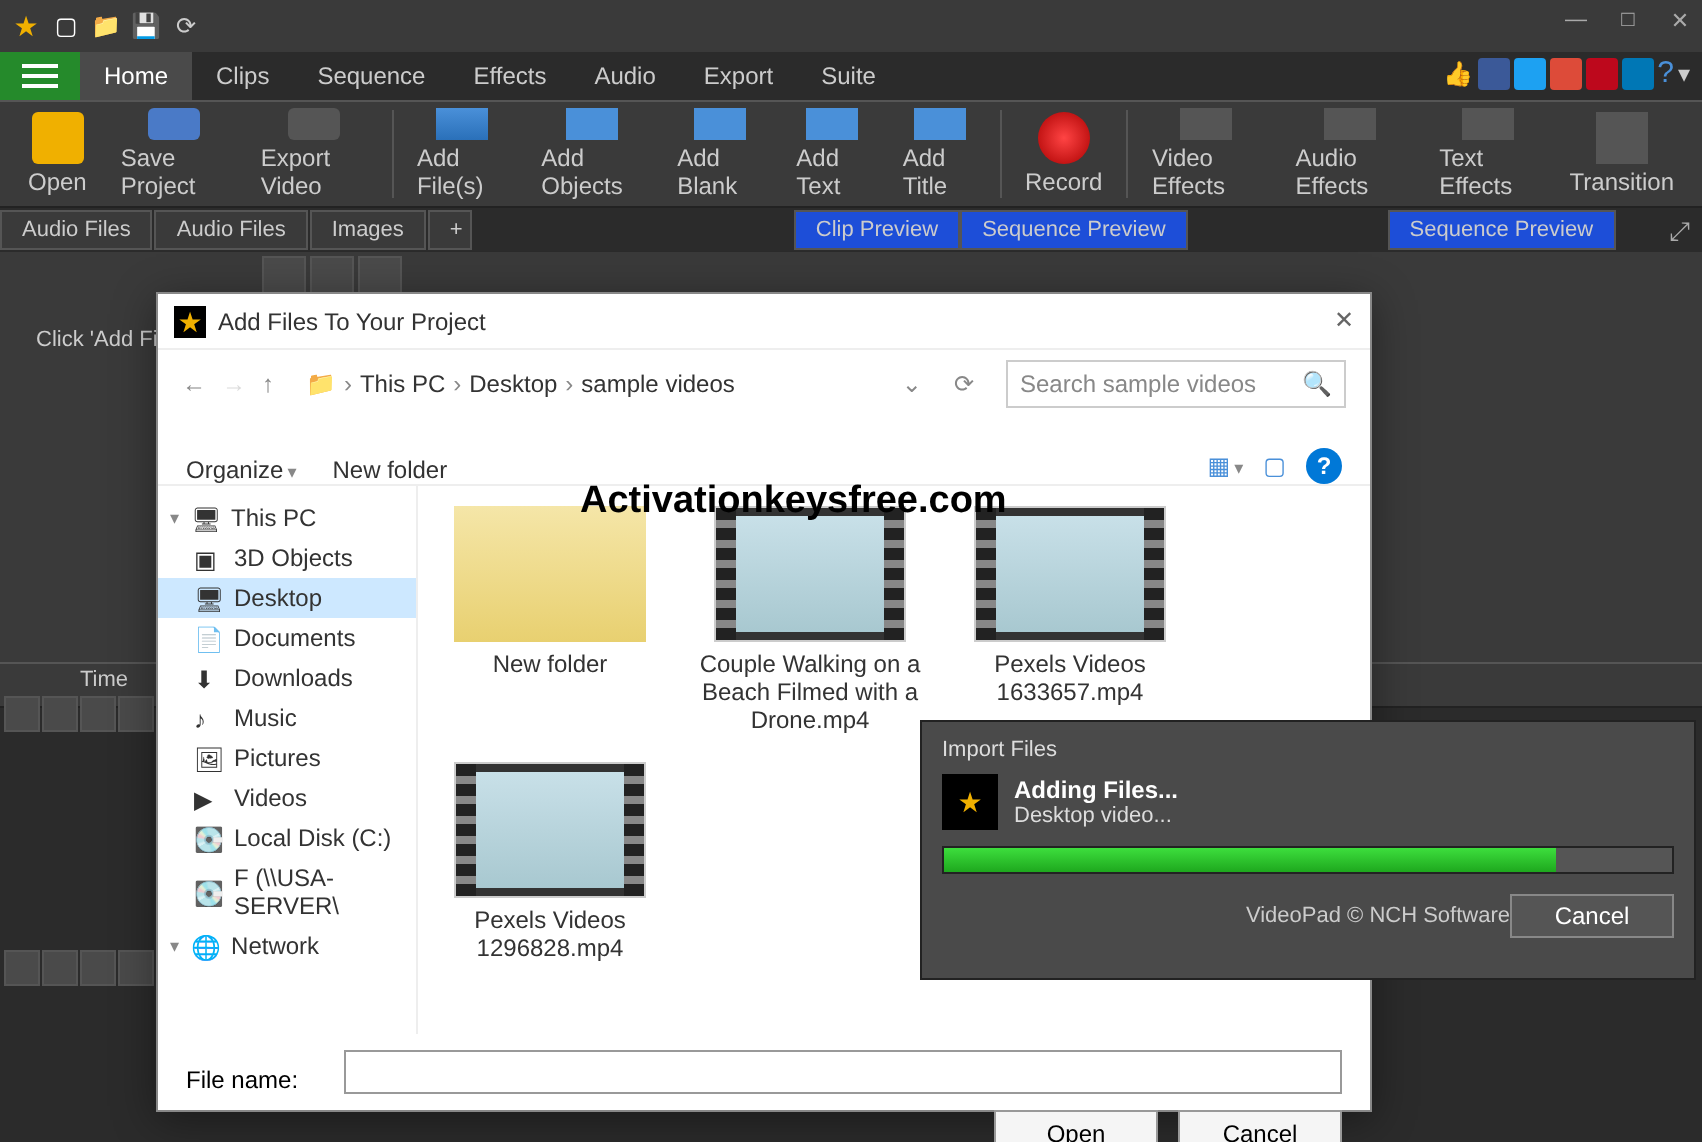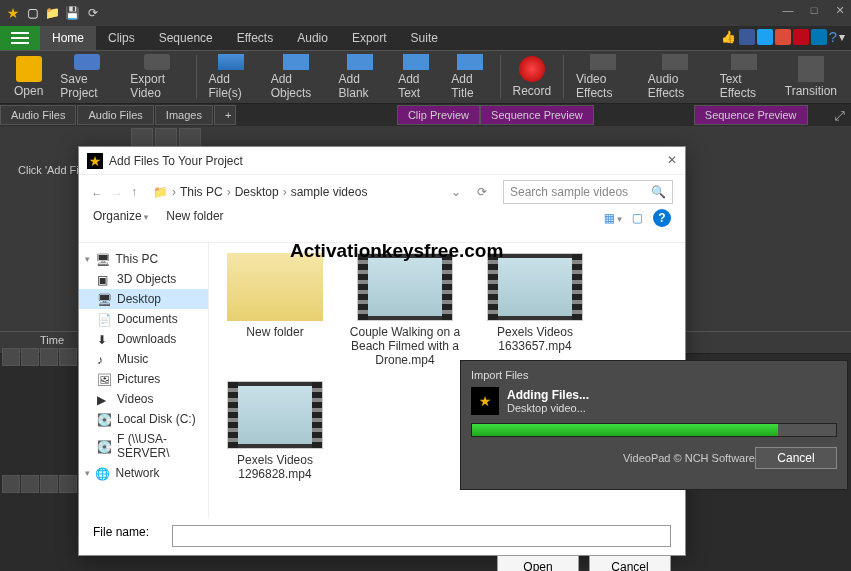--- a/index.html
+++ b/index.html
@@ -17,55 +17,55 @@
 .social{position:absolute;right:6px;top:28px;display:flex;gap:2px;align-items:center}
 .social .sic{width:16px;height:16px;border-radius:2px}
 .toolbar{height:54px;background:#3a3a3a;border-top:1px solid #555;border-bottom:1px solid #222;display:flex;align-items:center;padding:2px 6px;gap:1px}
 .tbtn{display:flex;flex-direction:column;align-items:center;justify-content:center;padding:2px 8px;color:#ccc;font-size:11px;height:50px;cursor:pointer}
 .tbtn .ticon{width:26px;height:26px;margin-bottom:2px}
 .tsep{width:1px;height:44px;background:#555;margin:0 3px}
 .tabs{height:22px;background:#2b2b2b;display:flex;align-items:center;color:#ccc}
 .tab{padding:3px 10px;background:#3a3a3a;border:1px solid #555;margin-right:1px;font-size:11px}
 .tab.plus{width:20px;text-align:center}
 .prevtabs{margin-left:160px;display:flex}
-.prevtab{padding:3px 10px;background:#701a75;border:1px solid #555;font-size:11px;color:#ccc}
+.prevtab{padding:3px 10px;background:#1d4ed8;border:1px solid #555;font-size:11px;color:#ccc}
 .subtool{height:24px;background:#3a3a3a;display:flex;align-items:center;padding:2px 130px}
 .subtool .sbtn{width:22px;height:20px;background:#4a4a4a;border:1px solid #555;margin:0 1px}
 .hint{color:#ccc;font-size:11px;padding:14px 18px}
 .timeline-area{position:absolute;bottom:0;left:0;right:0;height:240px;background:#2b2b2b;border-top:1px solid #555}
 .timeline-hdr{height:22px;background:#3a3a3a;color:#ccc;padding:2px 40px;font-size:11px;border-bottom:1px solid #222}
 .timeline-btns{position:absolute;left:2px;top:210px;display:flex;gap:1px}
 .timeline-btns .tlb{width:18px;height:18px;background:#4a4a4a;border:1px solid #555}
 .bottomctrls{position:absolute;left:2px;bottom:4px;display:flex;gap:1px}
 .bottomctrls .tlb{width:18px;height:18px;background:#4a4a4a;border:1px solid #555}
 .dialog{position:absolute;left:78px;top:146px;width:608px;height:410px;background:#fff;border:1px solid #888;box-shadow:0 4px 20px rgba(0,0,0,.4);z-index:10}
 .dlg-title{height:28px;background:#fff;display:flex;align-items:center;padding:0 8px;color:#333;font-size:12px;border-bottom:1px solid #eee}
 .dlg-title .dic{width:16px;height:16px;background:#000;margin-right:6px;display:flex;align-items:center;justify-content:center}
 .dlg-close{position:absolute;right:8px;top:6px;color:#666;cursor:pointer}
 .dlg-bread{height:34px;display:flex;align-items:center;padding:0 12px;gap:10px}
 .bread-arrows{display:flex;gap:8px;color:#888}
 .bread-path{flex:1;display:flex;align-items:center;gap:4px;color:#333;padding:4px 6px}
 .bread-path .sep{color:#888}
 .bread-search{width:170px;height:24px;border:1px solid #ccc;padding:0 6px;color:#888;display:flex;align-items:center;gap:4px}
-.dlg-org{height:34px;display:flex;align-items:flex-start;padding:0 14px;gap:18px;color:#333;border-bottom:1px solid #eee}
+.dlg-org{height:34px;display:flex;align-items:flex-end;padding:0 14px;gap:18px;color:#333;border-bottom:1px solid #eee}
 .dlg-org .viewbtns{margin-left:auto;display:flex;gap:10px;align-items:center}
 .dlg-body{display:flex;height:274px}
 .dlg-side{width:130px;border-right:1px solid #eee;padding:6px 0;overflow:auto}
 .side-item{padding:3px 8px 3px 18px;color:#333;display:flex;align-items:center;gap:6px;cursor:pointer}
 .side-item.sel{background:#cde8ff}
 .side-item .sicon{width:14px;height:12px}
 .dlg-files{flex:1;padding:10px 8px;display:flex;flex-wrap:wrap;gap:14px;align-content:flex-start;position:relative}
 .file-item{width:116px;display:flex;flex-direction:column;align-items:center;text-align:center;color:#333;font-size:11px;cursor:pointer}
 .file-thumb{width:96px;height:68px;border:1px solid #ccc;margin-bottom:4px;position:relative;background:#d8c878}
 .film{background:#333;position:relative}
 .film::before,.film::after{content:"";position:absolute;top:0;bottom:0;width:10px;background:repeating-linear-gradient(#222 0 6px,#888 6px 10px)}
 .film::before{left:0}.film::after{right:0}
 .film .inner{position:absolute;left:10px;right:10px;top:4px;bottom:4px;background:linear-gradient(#c8e0e8,#a8c8d0)}
 .dlg-bottom{height:68px;padding:8px 14px;display:flex;flex-direction:column;gap:8px}
-.fn-row{display:flex;align-items:flex-start;gap:23px}
+.fn-row{display:flex;align-items:flex-end;gap:23px}
 .fn-input{flex:1;height:22px;border:1px solid #999}
 .btn-row{display:flex;gap:10px;justify-content:flex-end}
 .dlg-btn{width:82px;height:24px;border:1px solid #999;background:#f5f5f5;text-align:center;line-height:22px;cursor:pointer}
 .watermark{position:absolute;left:290px;top:240px;font-weight:bold;font-size:19px;color:#000;z-index:30}
 .progress-dlg{position:absolute;left:460px;top:360px;width:388px;height:130px;background:#4a4a4a;border:1px solid #222;z-index:20;color:#fff;padding:8px 10px}
 .progress-hdr{font-size:11px;color:#ddd;margin-bottom:6px}
 .progress-row{display:flex;align-items:center;gap:8px;margin-bottom:8px}
 .progress-icon{width:28px;height:28px;background:#000;display:flex;align-items:center;justify-content:center}
 .progress-bar{height:14px;background:#555;border:1px solid #222;position:relative;margin-bottom:10px}
 .progress-fill{position:absolute;left:0;top:0;bottom:0;width:84%;background:linear-gradient(#3dde3d,#1ea81e)}

